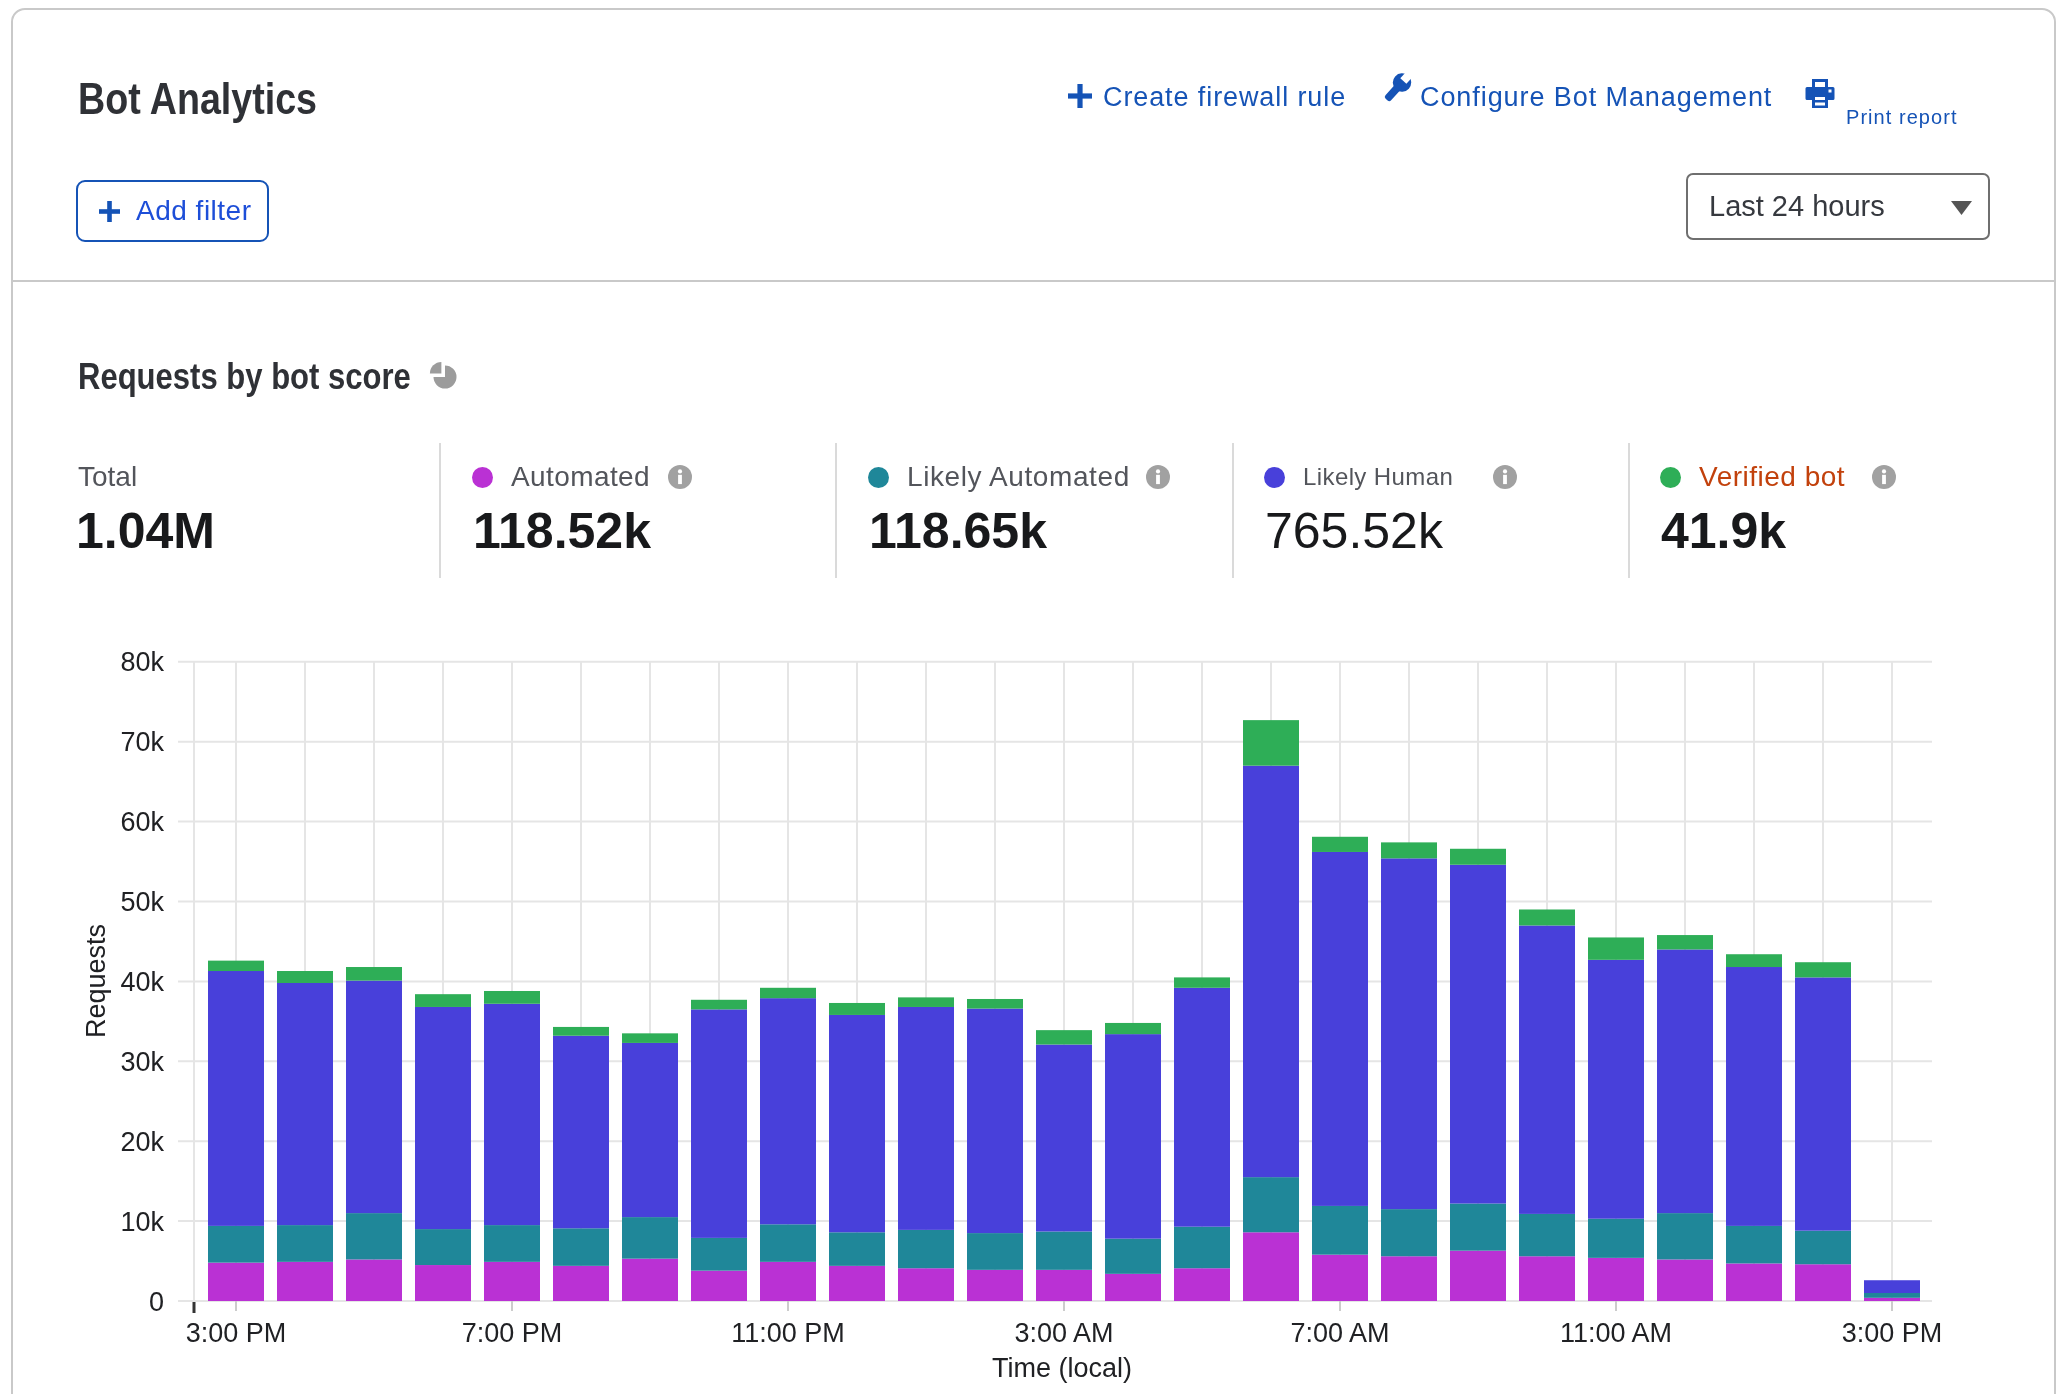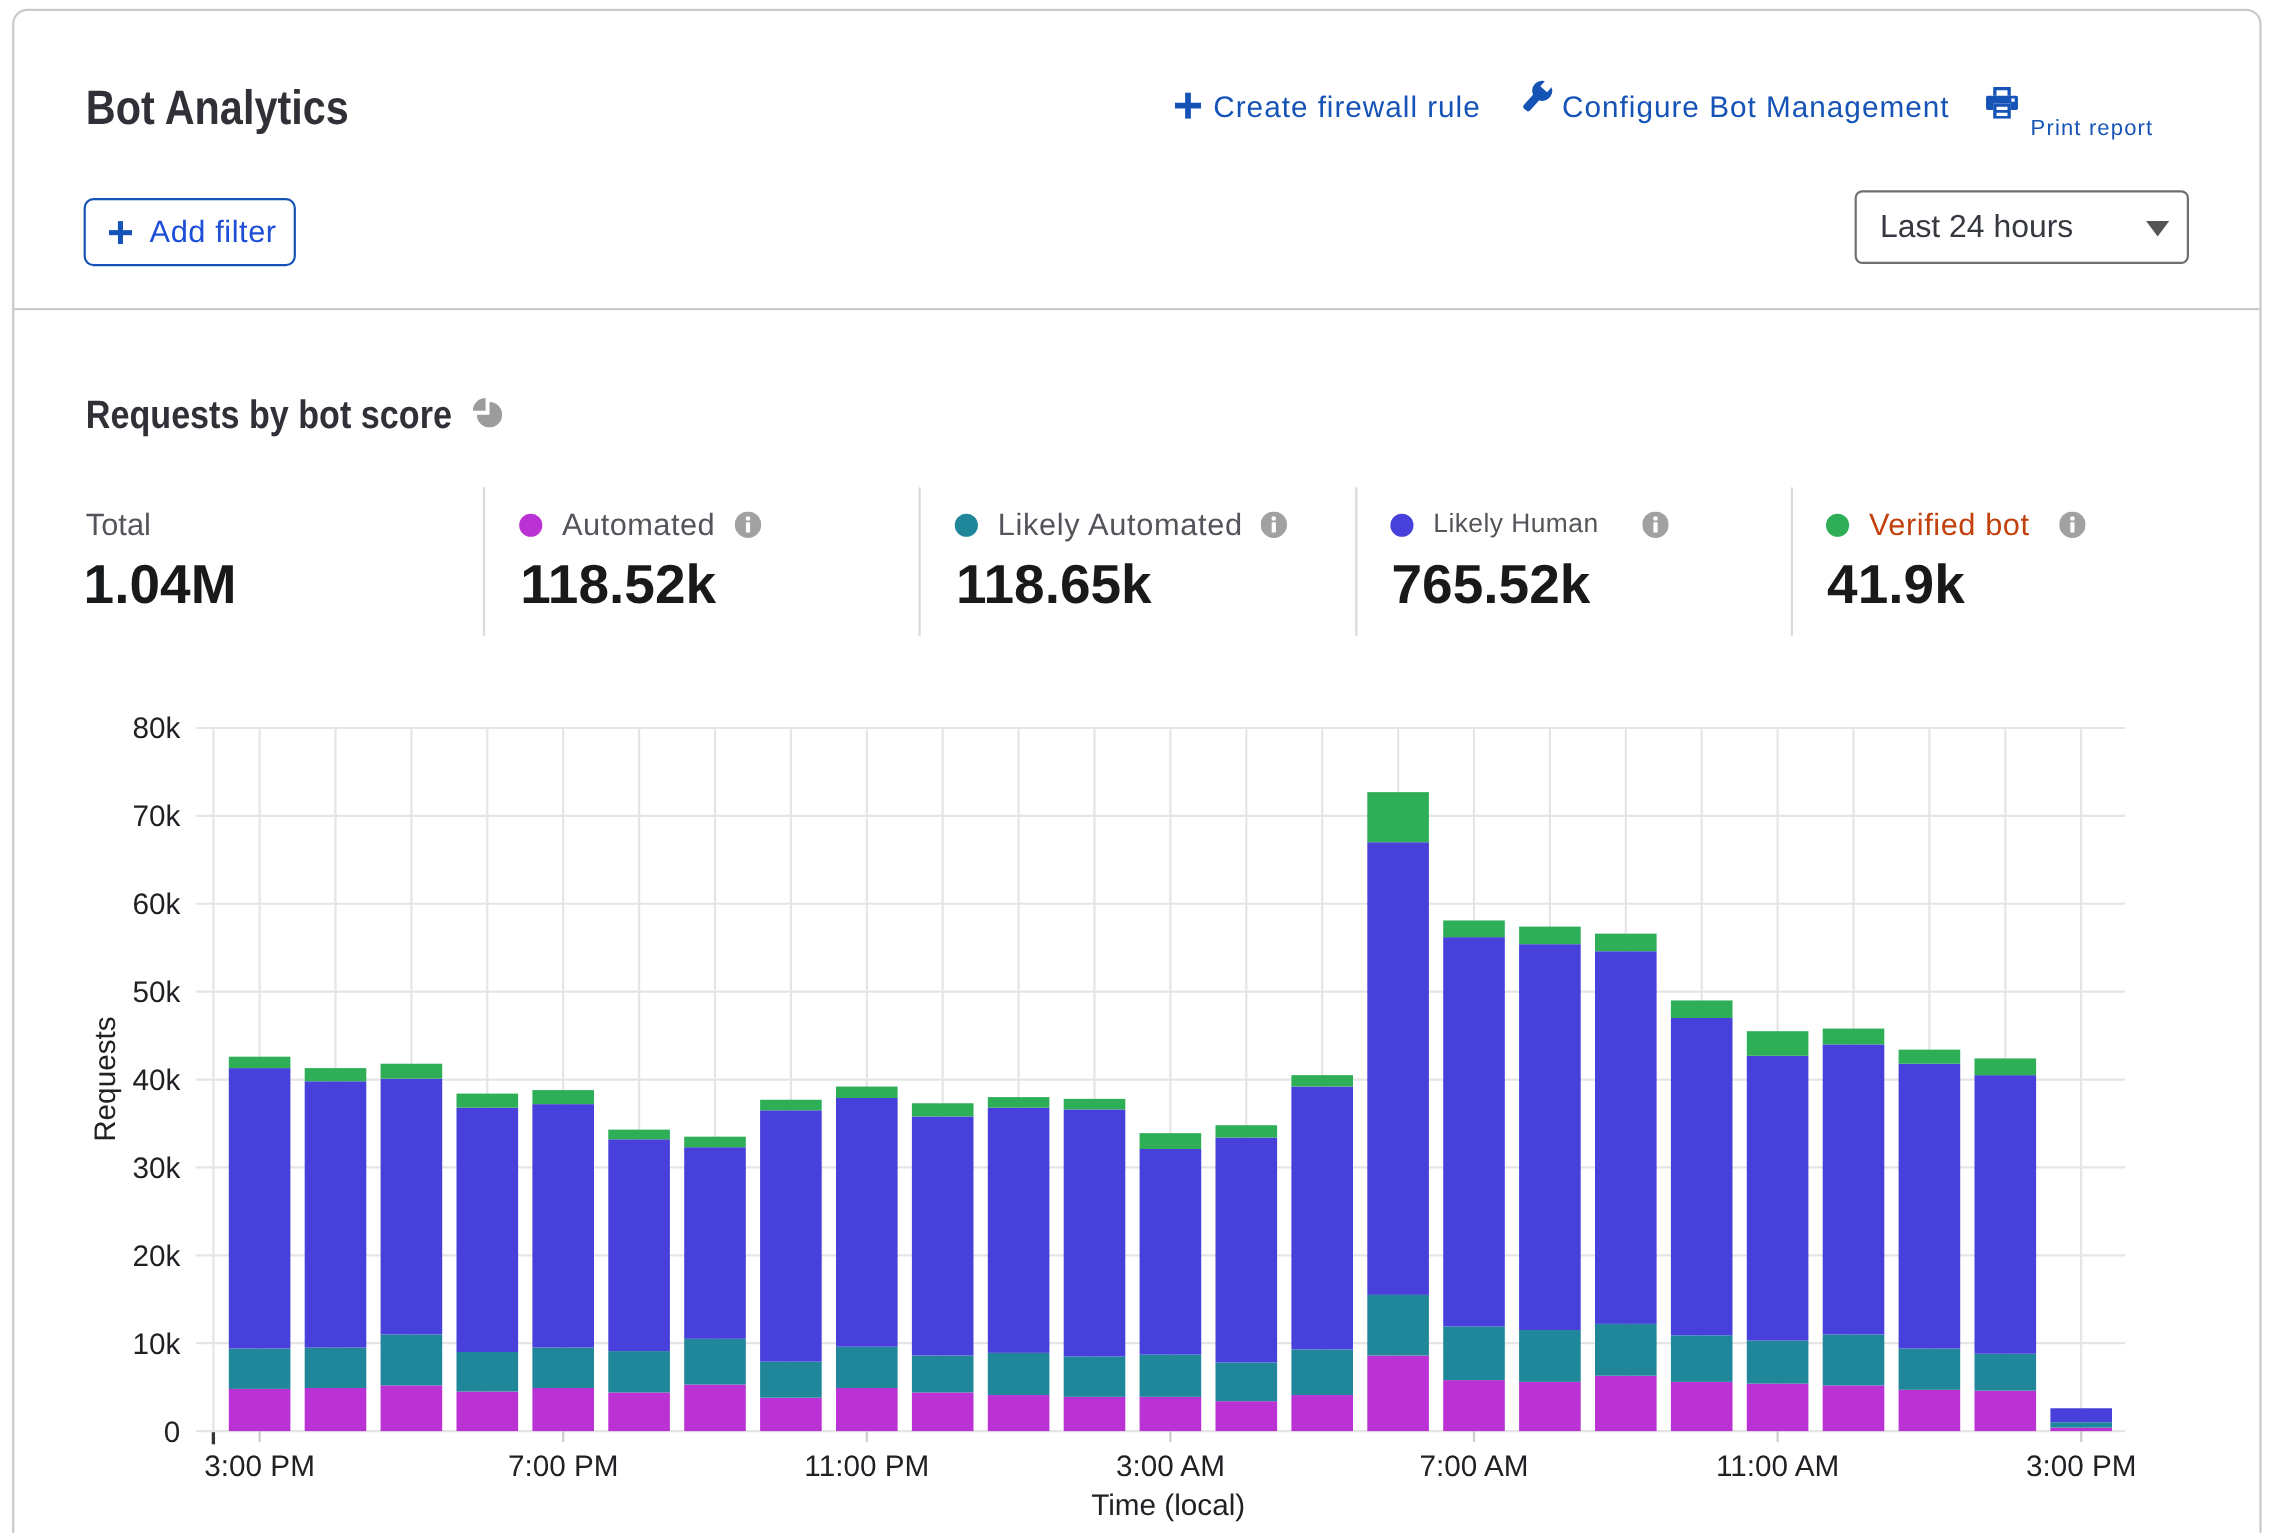--- a/index.html
+++ b/index.html
@@ -81,21 +81,21 @@
   </svg>
 <div class="abs" style="left:869px;top:506px;font-size:50px;line-height:50px;font-weight:bold;color:#18191b;">118.65k</div>
 
 <div style="position:absolute;left:1263.5px;top:466.5px;width:21px;height:21px;border-radius:50%;background:#4840da"></div>
 <div class="abs" style="left:1303px;top:463px;font-size:24px;line-height:28px;letter-spacing:0.4px;color:#53555b;">Likely Human</div>
 <svg style="position:absolute;left:1493px;top:465px" width="24" height="24" viewBox="0 0 24 24">
     <circle cx="12" cy="12" r="12" fill="#a1a1a1"></circle>
     <rect x="10.1" y="9.8" width="3.8" height="9.3" fill="#ffffff"></rect>
     <circle cx="12" cy="6.4" r="2.1" fill="#ffffff"></circle>
   </svg>
-<div class="abs" style="left:1265px;top:506px;font-size:50px;line-height:50px;font-weight:bold;color:#18191b;">765.52k</div>
+<div class="abs" style="left:1265px;top:506px;font-size:50px;line-height:50px;font-weight:normal;color:#18191b;">765.52k</div>
 
 <div style="position:absolute;left:1659.5px;top:466.5px;width:21px;height:21px;border-radius:50%;background:#2eae57"></div>
 <div class="abs" style="left:1699px;top:463px;font-size:28px;line-height:28px;letter-spacing:0.5px;color:#c2410c;">Verified bot</div>
 <svg style="position:absolute;left:1872px;top:465px" width="24" height="24" viewBox="0 0 24 24">
     <circle cx="12" cy="12" r="12" fill="#a1a1a1"></circle>
     <rect x="10.1" y="9.8" width="3.8" height="9.3" fill="#ffffff"></rect>
     <circle cx="12" cy="6.4" r="2.1" fill="#ffffff"></circle>
   </svg>
 <div class="abs" style="left:1661px;top:506px;font-size:50px;line-height:50px;font-weight:bold;color:#18191b;">41.9k</div>
 

